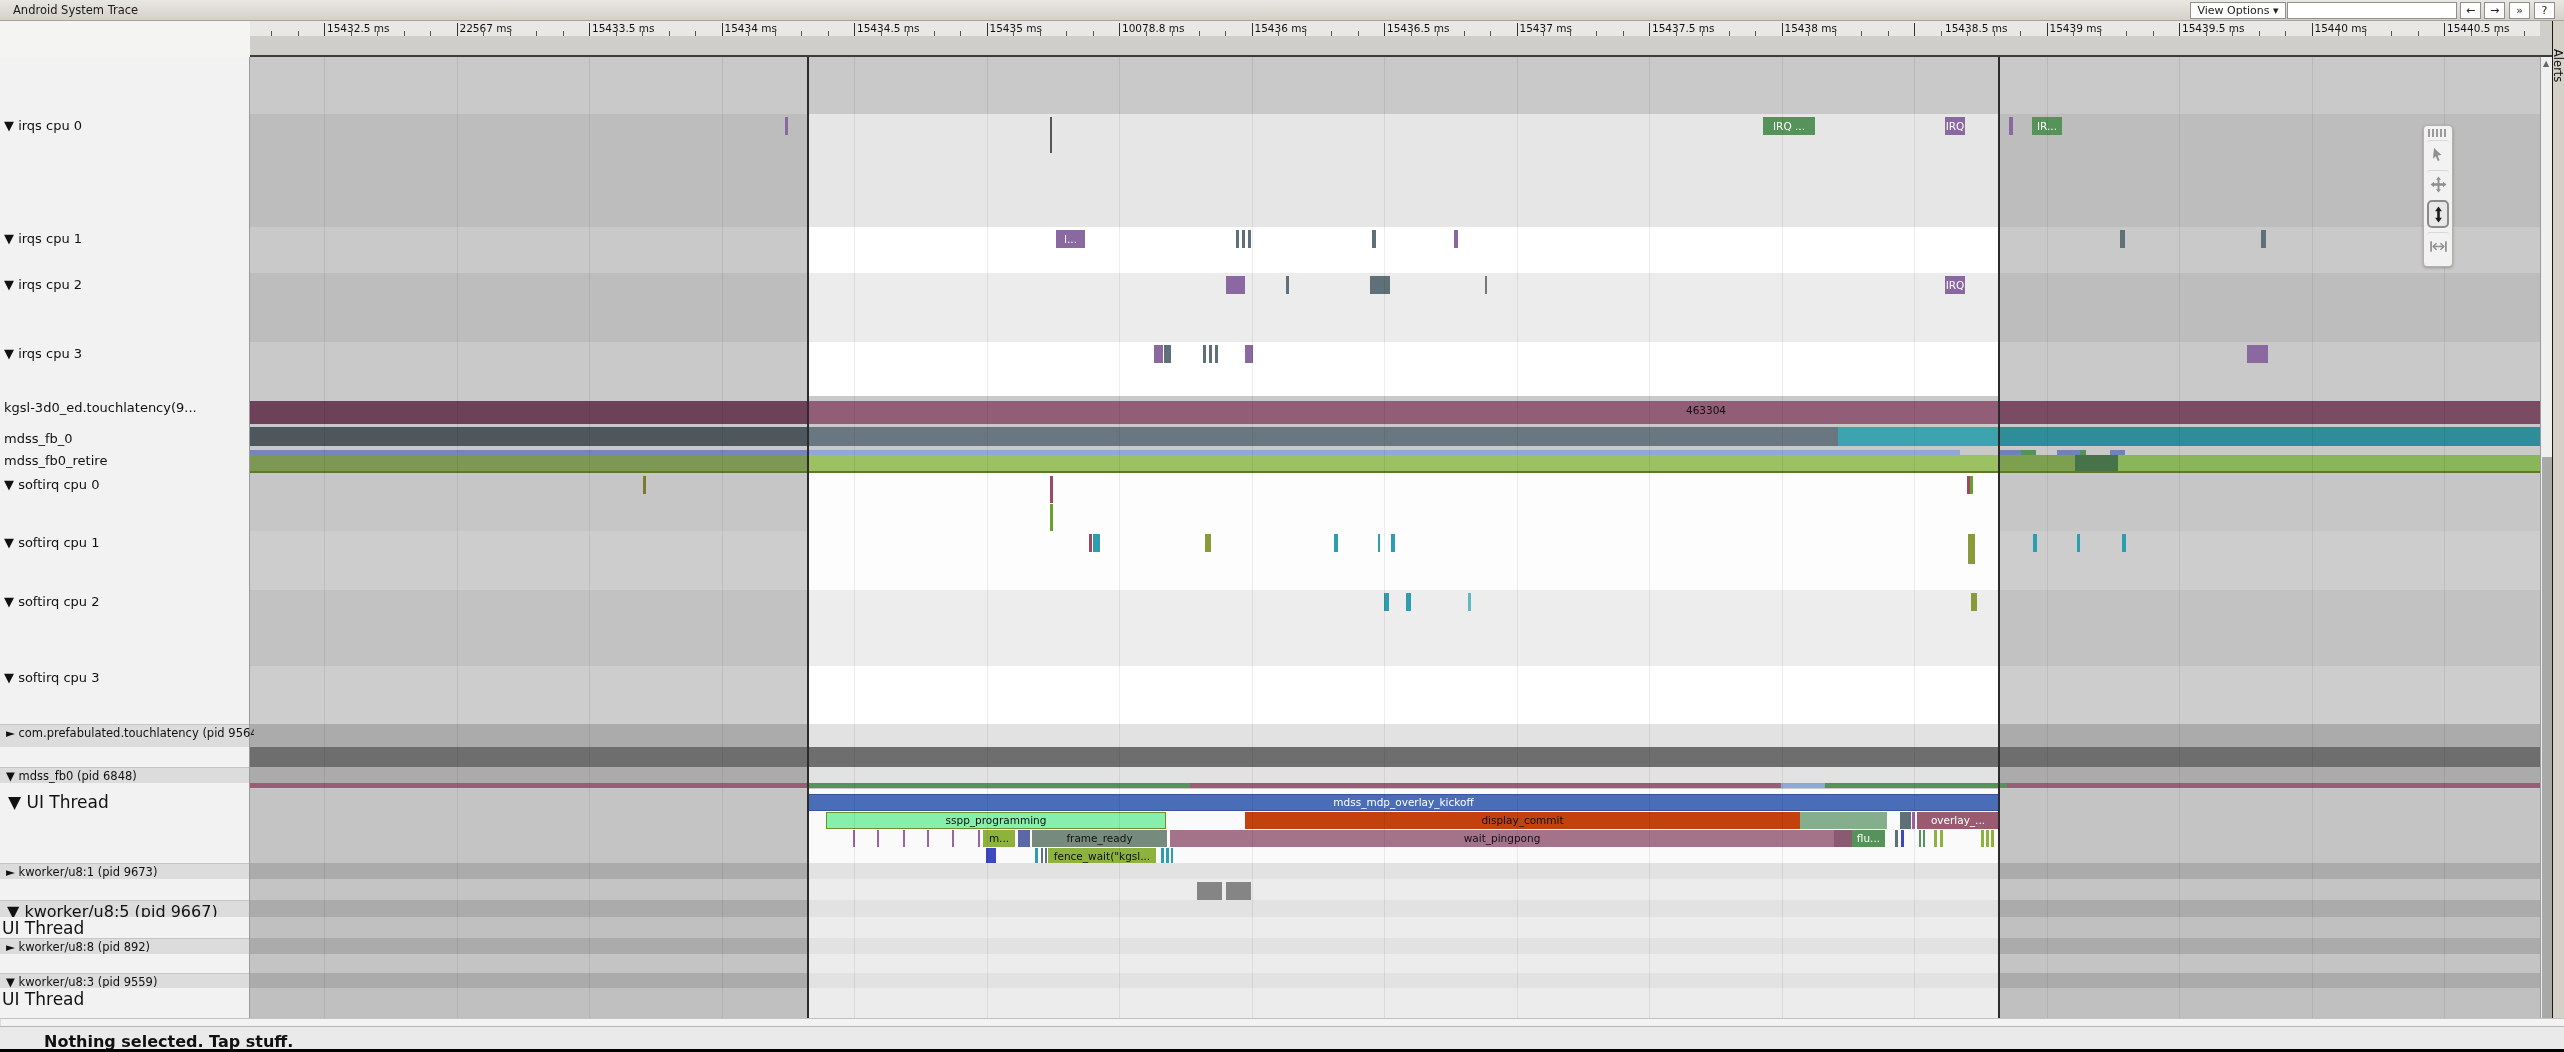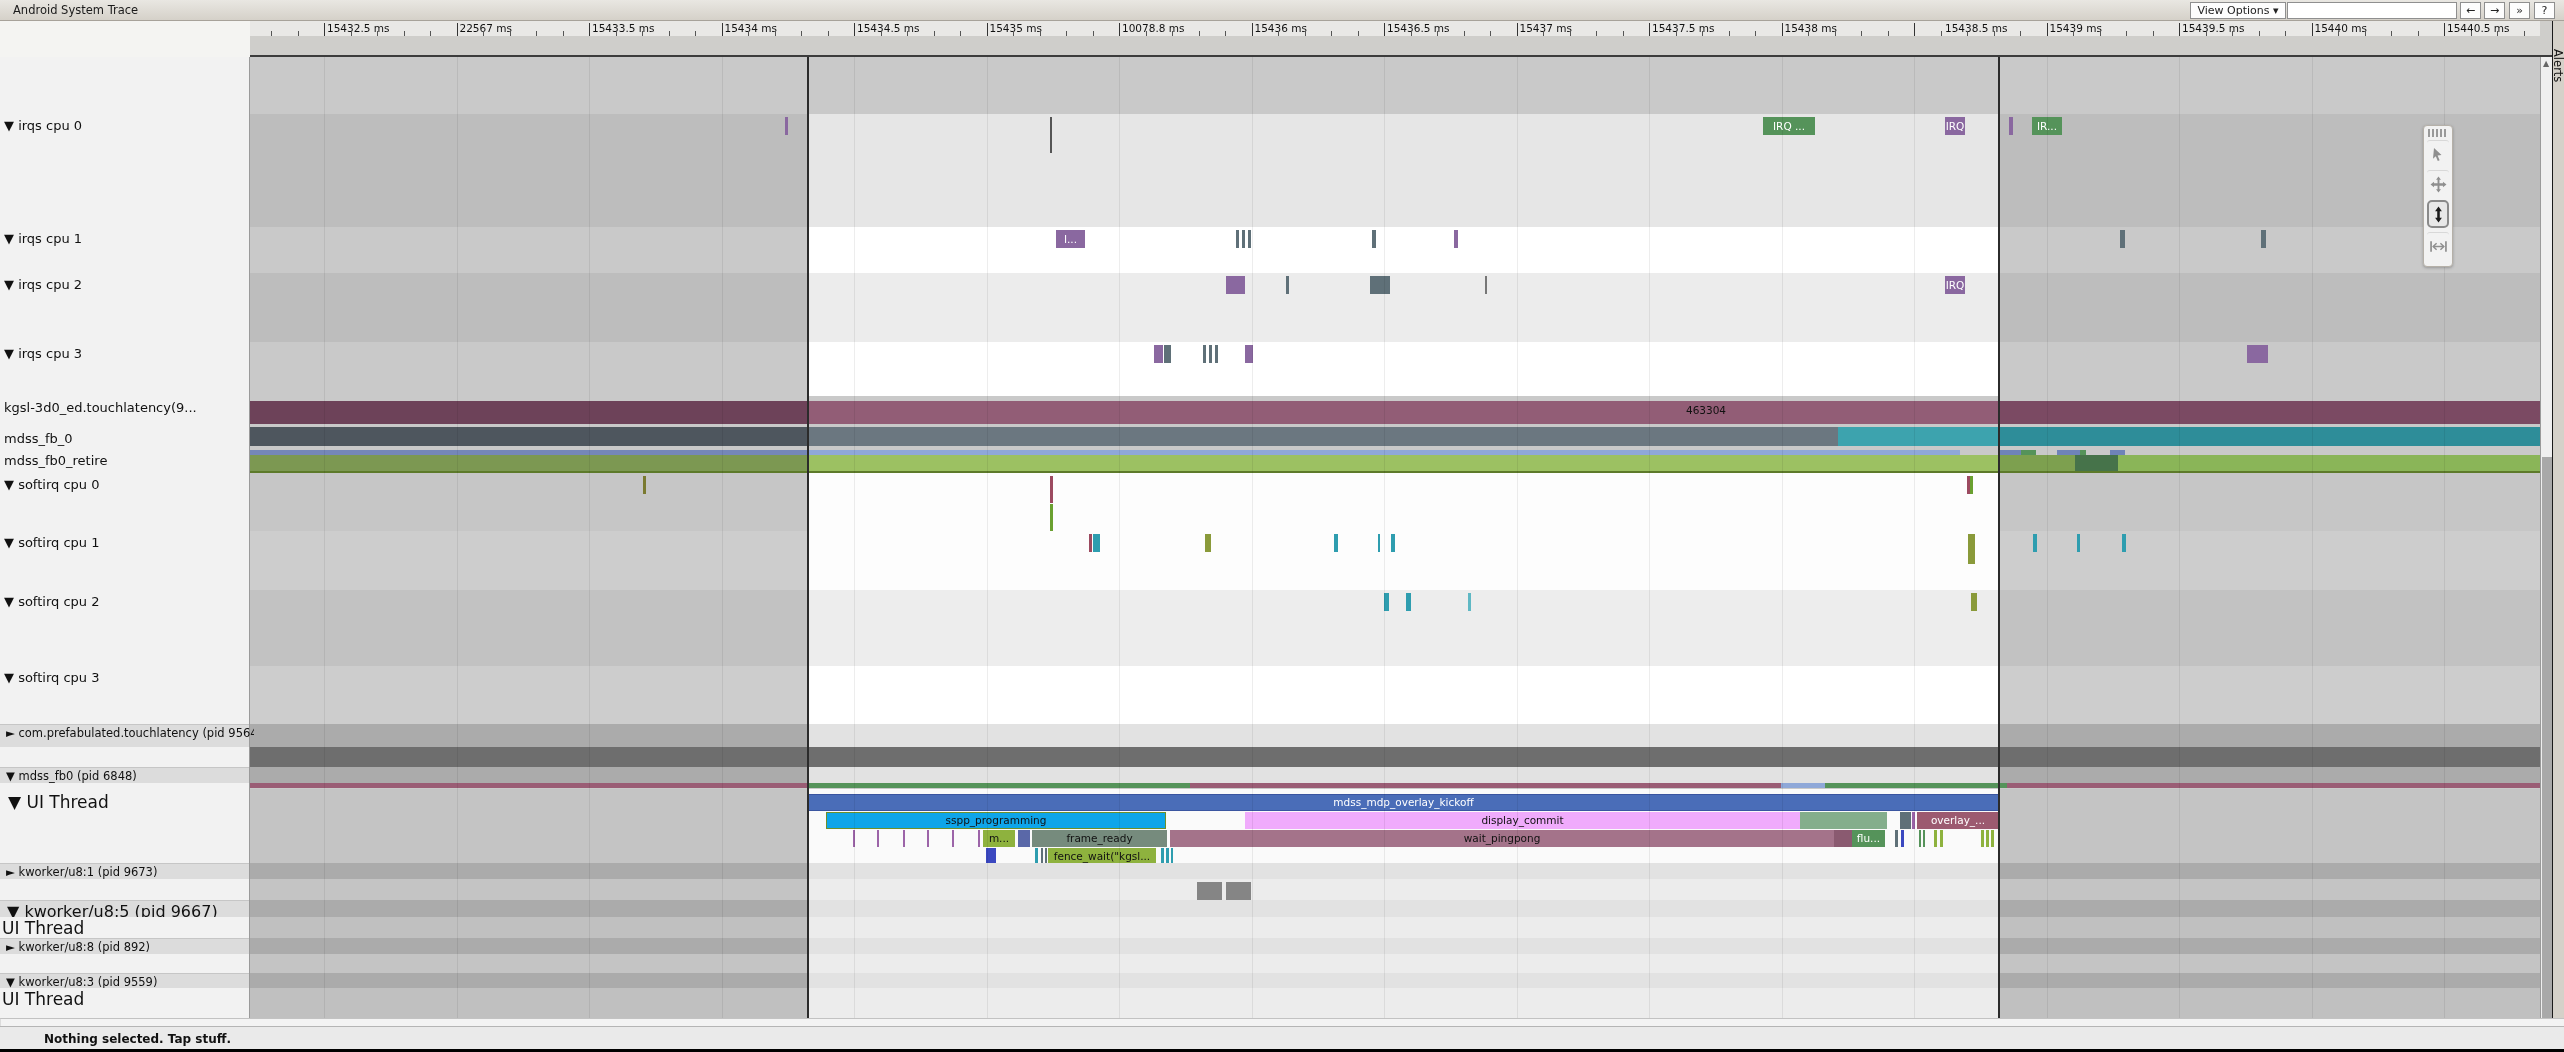--- a/index.html
+++ b/index.html
@@ -35,21 +35,21 @@
   #alerts{left:2552px;top:21px;width:12px;height:1005px;background:#d5d1c9;border-left:1px solid #1a1a1a;}
   #alerts-label{left:-2px;top:28px;writing-mode:vertical-rl;font-size:11.5px;color:#111;}
   
   #fl-toolbar{left:2423px;top:125px;width:30px;height:142px;background:#f2f2f2;border:1px solid #b5b0a8;border-radius:4px;box-shadow:0 1px 3px rgba(0,0,0,.25);}
   #fl-grip{left:4px;top:3px;width:20px;height:8px;background:repeating-linear-gradient(90deg,#9a9a9a 0 2px,transparent 2px 4px);}
   .fl-btn{left:3px;width:22px;height:28px;border-radius:3px;display:flex;align-items:center;justify-content:center;border-top:1px solid #d8d8d8;}
   .fl-btn.sel{border:2px solid #8a8a8a;border-radius:5px;background:#e8e8e8;}
   
   #hscroll{left:0.5px;top:1018px;width:2564px;height:8px;background:#f3f3f3;border-top:1px solid #c2c2c2;position:absolute;}
   #statusbar{left:0;top:1026px;width:2564px;height:26px;background:#eaeaea;border-top:1px solid #b5b5b5;}
-  #status-text{left:44px;top:5px;font-size:12px;font-weight:bold;color:#111;}
+  #status-text{left:44px;top:5px;font-size:16px;font-weight:bold;color:#111;}
 </style>
 </head>
 <body>
 
 <div id="app">
 
   <div id="titlebar" class="abs">
     <span id="title" class="abs">Android System Trace</span>
     <div class="tb-btn abs" style="left:2190px;width:96px;">View Options ▾</div>
     <input id="searchbox" class="abs" value="" style="">
@@ -266,22 +266,22 @@
         <div style="left: 808px; top: 710px; width: 1191px; height: 16px; background: rgb(226, 226, 226); position: absolute;"></div>
         <div style="left: 250px; top: 726px; width: 558px; height: 5px; background: rgb(154, 93, 117); position: absolute;"></div>
         <div style="left: 808px; top: 726px; width: 382px; height: 5px; background: rgb(85, 147, 90); position: absolute;"></div>
         <div style="left: 1190px; top: 726px; width: 591px; height: 5px; background: rgb(154, 93, 117); position: absolute;"></div>
         <div style="left: 1781px; top: 726px; width: 44px; height: 5px; background: rgb(143, 168, 216); position: absolute;"></div>
         <div style="left: 1825px; top: 726px; width: 182px; height: 5px; background: rgb(85, 147, 90); position: absolute;"></div>
         <div style="left: 2007px; top: 726px; width: 533px; height: 5px; background: rgb(154, 93, 117); position: absolute;"></div>
         <div style="left: 250px; top: 732px; width: 2290px; height: 74px; background: rgb(196, 196, 196); position: absolute;"></div>
         <div style="left: 808px; top: 732px; width: 1191px; height: 74px; background: rgb(250, 250, 250); position: absolute;"></div>
         <div class="evt" style="left: 808px; top: 737px; width: 1191px; height: 17px; background: rgb(74, 109, 184); position: absolute; box-shadow: rgb(58, 85, 160) 0px 0px 0px 1px inset; color: rgb(255, 255, 255); line-height: 17px;">mdss_mdp_overlay_kickoff</div>
-        <div class="evt" style="left: 826px; top: 755px; width: 340px; height: 17px; background: #0ea5e9; position: absolute; box-shadow: rgb(110, 143, 42) 0px 0px 0px 1px inset; color: rgb(17, 17, 17); line-height: 17px;">sspp_programming</div>
-        <div class="evt" style="left: 1245px; top: 755px; width: 555px; height: 17px; background: #f0abfc; position: absolute; color: rgb(17, 17, 17); line-height: 17px;">display_commit</div>
+        <div class="evt" style="left: 826px; top: 755px; width: 340px; height: 17px; background: #86efac; position: absolute; box-shadow: rgb(110, 143, 42) 0px 0px 0px 1px inset; color: rgb(17, 17, 17); line-height: 17px;">sspp_programming</div>
+        <div class="evt" style="left: 1245px; top: 755px; width: 555px; height: 17px; background: #c2410c; position: absolute; color: rgb(17, 17, 17); line-height: 17px;">display_commit</div>
         <div class="evt" style="left: 1800px; top: 755px; width: 87px; height: 17px; background: rgb(132, 174, 140); position: absolute;"></div>
         <div class="evt" style="left: 1900px; top: 755px; width: 11px; height: 17px; background: rgb(95, 112, 120); position: absolute;"></div>
         <div class="evt" style="left: 1912px; top: 755px; width: 3px; height: 17px; background: rgb(156, 100, 168); position: absolute;"></div>
         <div class="evt" style="left: 1917px; top: 755px; width: 82px; height: 17px; background: rgb(156, 90, 112); position: absolute; color: rgb(255, 255, 255); line-height: 17px;">overlay_...</div>
         <div class="evt" style="left: 853px; top: 773px; width: 2px; height: 17px; background: rgb(156, 100, 168); position: absolute;"></div>
         <div class="evt" style="left: 877px; top: 773px; width: 2px; height: 17px; background: rgb(156, 100, 168); position: absolute;"></div>
         <div class="evt" style="left: 903px; top: 773px; width: 2px; height: 17px; background: rgb(156, 100, 168); position: absolute;"></div>
         <div class="evt" style="left: 927px; top: 773px; width: 2px; height: 17px; background: rgb(156, 100, 168); position: absolute;"></div>
         <div class="evt" style="left: 952px; top: 773px; width: 2px; height: 17px; background: rgb(156, 100, 168); position: absolute;"></div>
         <div class="evt" style="left: 978px; top: 773px; width: 2px; height: 17px; background: rgb(156, 100, 168); position: absolute;"></div>

